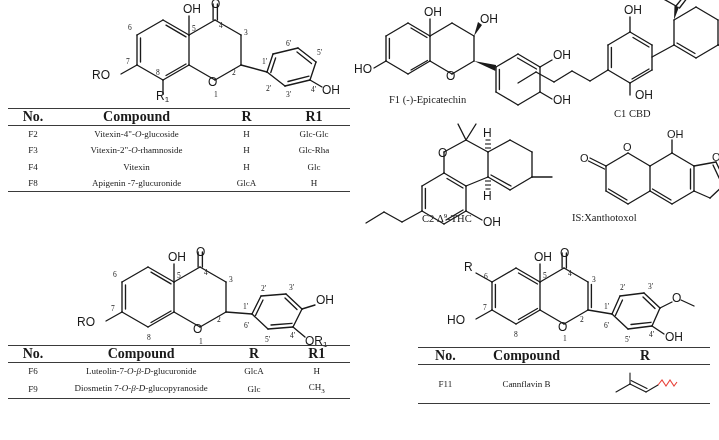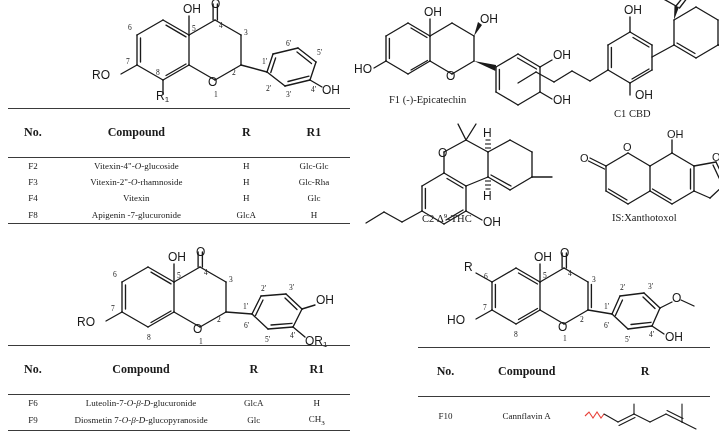--- a/index.html
+++ b/index.html
@@ -20,21 +20,21 @@
 
   
   .caption{position:absolute;font-family:"Liberation Serif", serif;
            font-size:10.5px;color:#1a1a1a;white-space:nowrap;}
 
   
   table.chem{border-collapse:collapse;font-family:"Liberation Serif", serif;
              font-size:9px;color:#1a1a1a;}
   table.chem td, table.chem th{padding:3px 2px;text-align:center;
              vertical-align:middle;border:none;line-height:1.15;}
-  table.chem thead th{font-weight:bold;font-size:12px;padding:17px 2px;}
+  table.chem thead th{font-weight:bold;font-size:14px;padding:0 2px;}
   .rule-top{border-top:1.6px solid #3a3a3a !important;}
   .rule-mid{border-bottom:1.1px solid #3a3a3a !important;}
   .rule-bot{border-bottom:1.6px solid #3a3a3a !important;margin-top:8px;}
   .tbl-wrap{position:absolute;}
 </style>
 </head>
 <body>
 
 <div class="panel" style="left:90px;top:2px;width:230px;height:98px;">
   <svg width="230" height="98" viewBox="0 0 230 98">
@@ -317,21 +317,21 @@
     <path class="bond" d="M134,10 L144,31"></path>
     <path class="bond" d="M131,13 L139,30"></path>
     <path class="bond" d="M144,31 L128,46"></path>
     <path class="bond" d="M128,46 L112,39"></path>
     <text class="atom-s" x="-2" y="10">O</text>
     <text class="atom-s" x="41" y="-1">O</text>
     <text class="atom-s" x="85" y="-14">OH</text>
     <text class="atom-s" x="130" y="9">O</text>
   </svg>
 </div>
-<div class="caption" style="left:612px;top:212px;">IS:Xanthotoxol</div>
+<div class="caption" style="left:572px;top:212px;">IS:Xanthotoxol</div>
 
 <div class="panel" style="left:75px;top:252px;width:230px;height:92px;">
   <svg width="230" height="92" viewBox="0 0 230 92">
 
     <path class="bond" d="M47,30 L47,60"></path>
     <path class="bond" d="M50.5,33 L50.5,57"></path>
     <path class="bond" d="M47,30 L73,15"></path>
     <path class="bond" d="M47,60 L73,75"></path>
     <path class="bond" d="M73,75 L99,60"></path>
     <path class="bond" d="M76,70.5 L96,59"></path>
@@ -491,39 +491,20 @@
 <div class="tbl-wrap" style="left:418px;top:347px;width:292px;">
   <table class="chem" style="width:292px;">
     <thead>
       <tr class="rule-top rule-mid">
         <th style="width:56px">No.</th>
         <th style="width:110px">Compound</th>
         <th style="width:126px">R</th>
       </tr>
     </thead>
     <tbody>
-      <tr>
-        <td style="height:32px">F10</td>
-        <td>Cannflavin A</td>
-        <td>
-          <svg width="124" height="28" viewBox="0 0 124 28">
-            <path class="redbond" d="M3,14 L7,10 L11,16 L15,10 L19,16 L22,12"></path>
-            <path class="bond-thin" d="M22,12 L36,20"></path>
-            <path class="bond-thin" d="M36,20 L52,12"></path>
-            <path class="bond-thin" d="M37,23.5 L53,15.5"></path>
-            <path class="bond-thin" d="M52,12 L52,2"></path>
-            <path class="bond-thin" d="M52,12 L68,20"></path>
-            <path class="bond-thin" d="M68,20 L84,12"></path>
-            <path class="bond-thin" d="M84,12 L100,20"></path>
-            <path class="bond-thin" d="M85,8.5 L101,16.5"></path>
-            <path class="bond-thin" d="M100,20 L100,2"></path>
-            <path class="bond-thin" d="M100,20 L114,27"></path>
-          </svg>
-        </td>
-      </tr>
       <tr class="rule-bot">
         <td style="height:32px">F11</td>
         <td>Cannflavin B</td>
         <td>
           <svg width="124" height="28" viewBox="0 0 124 28">
             <path class="bond-thin" d="M34,22 L48,14"></path>
             <path class="bond-thin" d="M48,14 L48,3"></path>
             <path class="bond-thin" d="M48,14 L64,22"></path>
             <path class="bond-thin" d="M49,10.5 L65,18.5"></path>
             <path class="bond-thin" d="M64,22 L76,15"></path>

